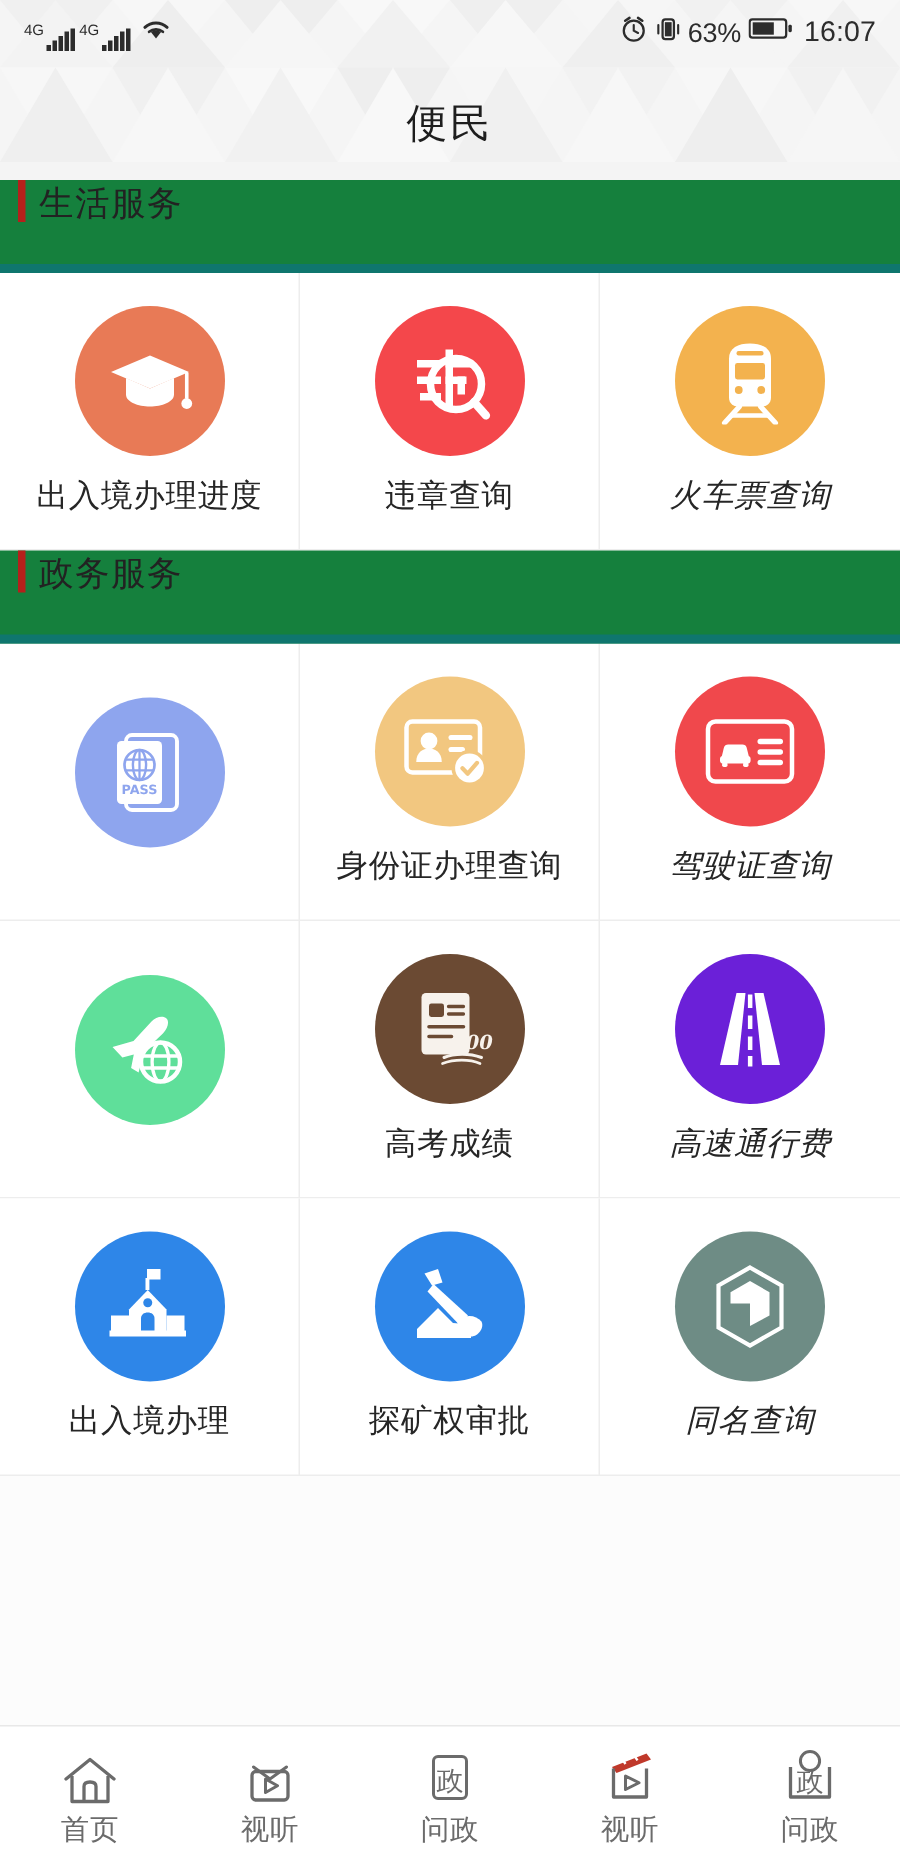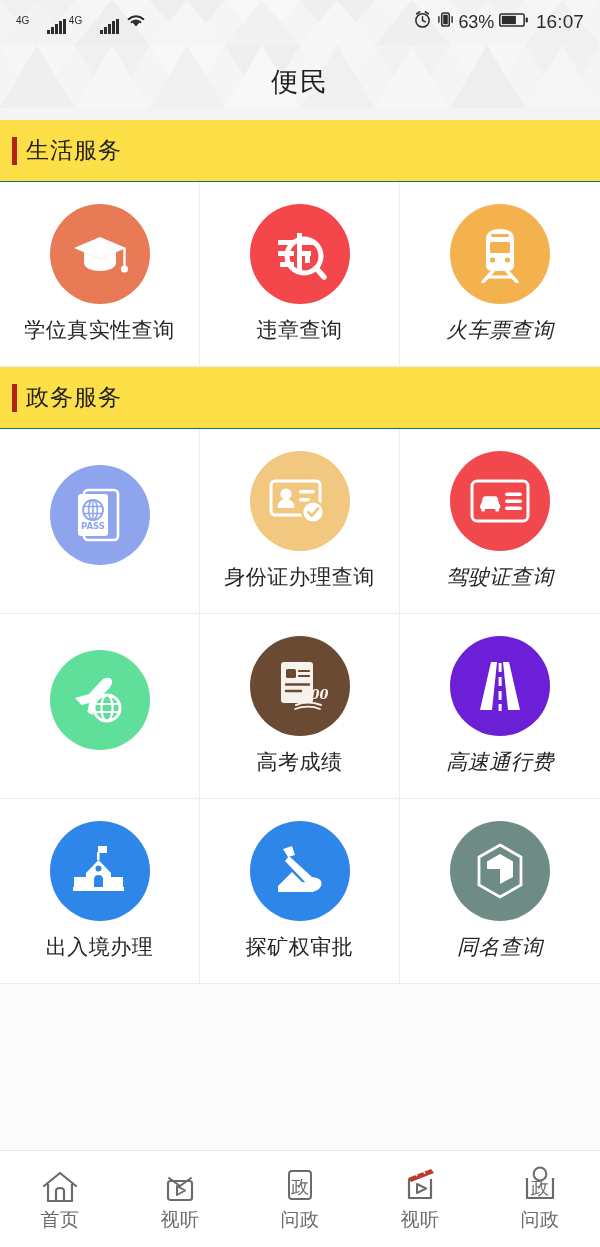--- a/index.html
+++ b/index.html
@@ -23,21 +23,21 @@
   .poly { position:absolute; inset:0; }
   .statusbar {
     position:relative; z-index:3;
     height:44px;
     display:flex; align-items:center;
     padding:0 16px;
     font-size:19px; color:#2c2c2c;
   }
   .sb-left { display:flex; align-items:flex-end; gap:3px; }
   .sb-right { margin-left:auto; display:flex; align-items:center; gap:5px; }
-  .sig { display:flex; align-items:flex-end; gap:17px; }
+  .sig { display:flex; align-items:flex-end; gap:1px; }
   .sig .g { font-size:10px; line-height:1; margin-right:1px; margin-bottom:8px; }
   .sig .bars { display:flex; align-items:flex-end; gap:1.5px; height:15px; }
   .sig .bars i { width:2.5px; background:#2c2c2c; display:block; }
   .sig .bars i:nth-child(1){height:4px}
   .sig .bars i:nth-child(2){height:7px}
   .sig .bars i:nth-child(3){height:10px}
   .sig .bars i:nth-child(4){height:13px}
   .sig .bars i:nth-child(5){height:15px}
   .wifi { margin-left:3px; margin-bottom:1px; }
   .batt-pct { font-size:18px; letter-spacing:-0.2px; }
@@ -48,25 +48,25 @@
     height:76px;
     display:flex; align-items:center; justify-content:center;
   }
   .title {
     font-family:"DejaVu Sans","Liberation Sans",sans-serif;
     font-size:27px; color:#1e1e1e; letter-spacing:2px;
   }
 
   
   .section-head {
-    background:#fde047;
+    background:#15803d;
     height:62px;
-    display:flex; align-items:center;
+    display:flex; 
     position:relative;
-    border-bottom:1px solid #0f766e;
+    border-bottom:6px solid #0f766e;
   }
   .section-bar { width:5px; height:28px; background:#b5201b; margin-left:12px; flex:0 0 5px; }
   .section-title {
     font-family:"DejaVu Sans","Liberation Sans",sans-serif;
     font-size:23px; color:#222; margin-left:9px; letter-spacing:1px;
   }
 
   
   .grid { display:flex; flex-wrap:wrap; background:#fff; }
   .cell {
@@ -221,21 +221,21 @@
 
     <div class="cell">
       <div class="icon-circle" style="background:#e87a56">
         <svg width="60" height="54" viewBox="0 0 60 54">
           <polygon points="30,10 56,21 30,32 4,21" fill="#ffffff"></polygon>
           <path d="M14 25 L14 36 C14 41 22 44 30 44 C38 44 46 41 46 36 L46 25 L30 32 Z" fill="#ffffff"></path>
           <path d="M54.5 22 L54.5 38" stroke="#ffffff" stroke-width="2.4" stroke-linecap="round"></path>
           <circle cx="54.5" cy="42" r="3.6" fill="#ffffff"></circle>
         </svg>
       </div>
-      <span class="cell-label">学位真实性查询</span>
+      <span class="cell-label">出入境办理进度</span>
     </div>
 
     <div class="cell">
       <div class="icon-circle" style="background:#f4474b">
         <svg width="62" height="62" viewBox="0 0 62 62">
           <circle cx="35" cy="33" r="17" fill="none" stroke="#ffffff" stroke-width="5"></circle>
           <path d="M47 45 L55 54" stroke="#ffffff" stroke-width="5.5" stroke-linecap="round"></path>
           <rect x="9" y="17" width="16" height="5" fill="#ffffff"></rect>
           <rect x="9" y="28" width="16" height="5" fill="#ffffff"></rect>
           <rect x="11" y="39" width="14" height="5" fill="#ffffff"></rect>

